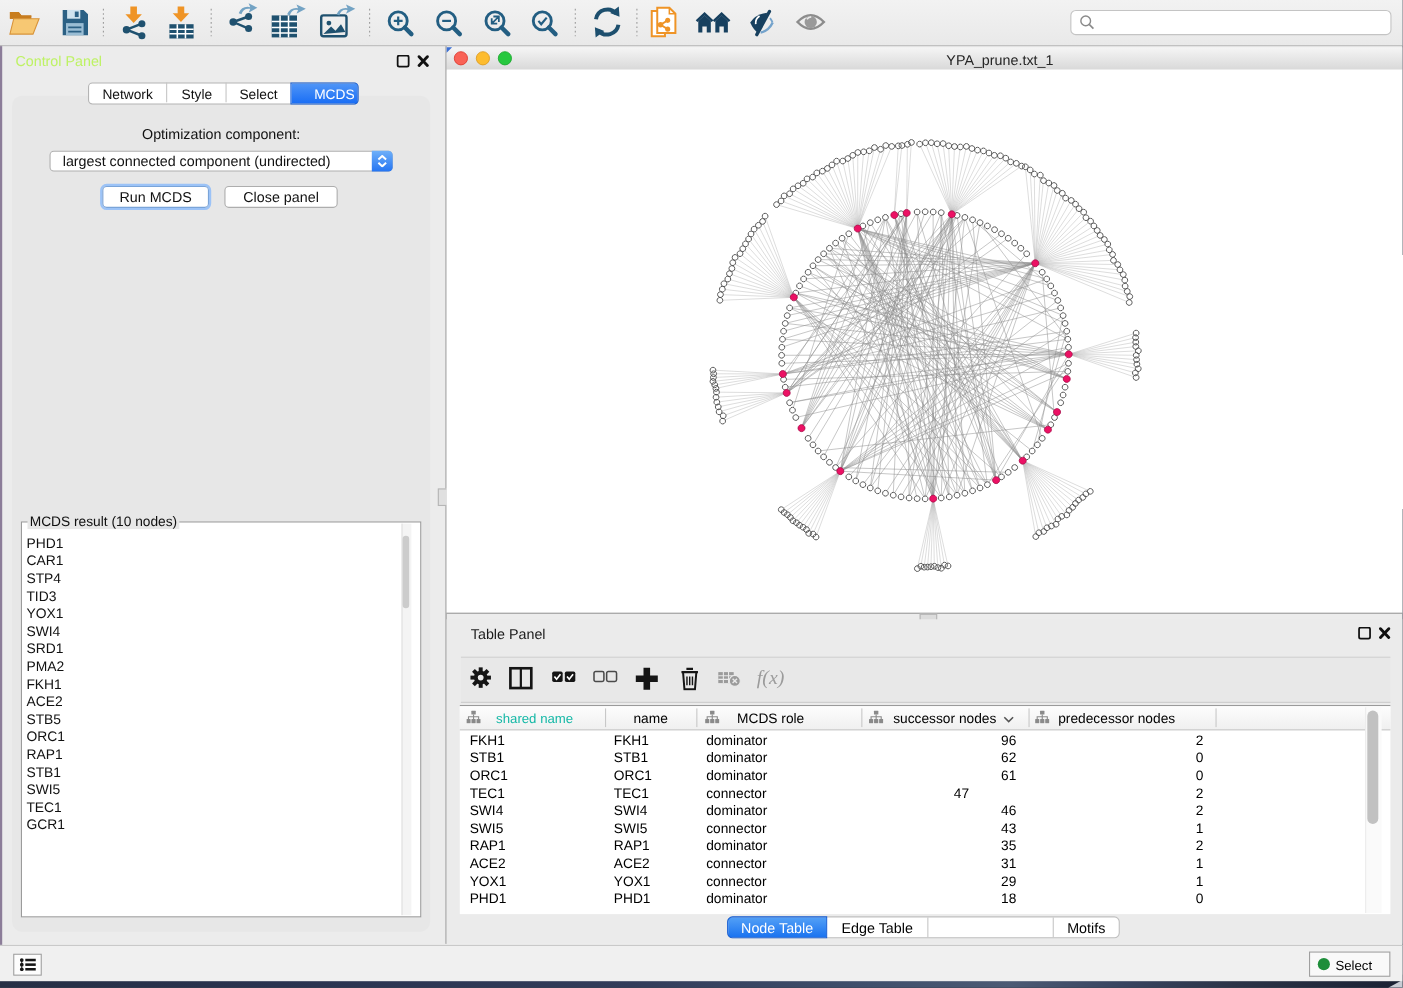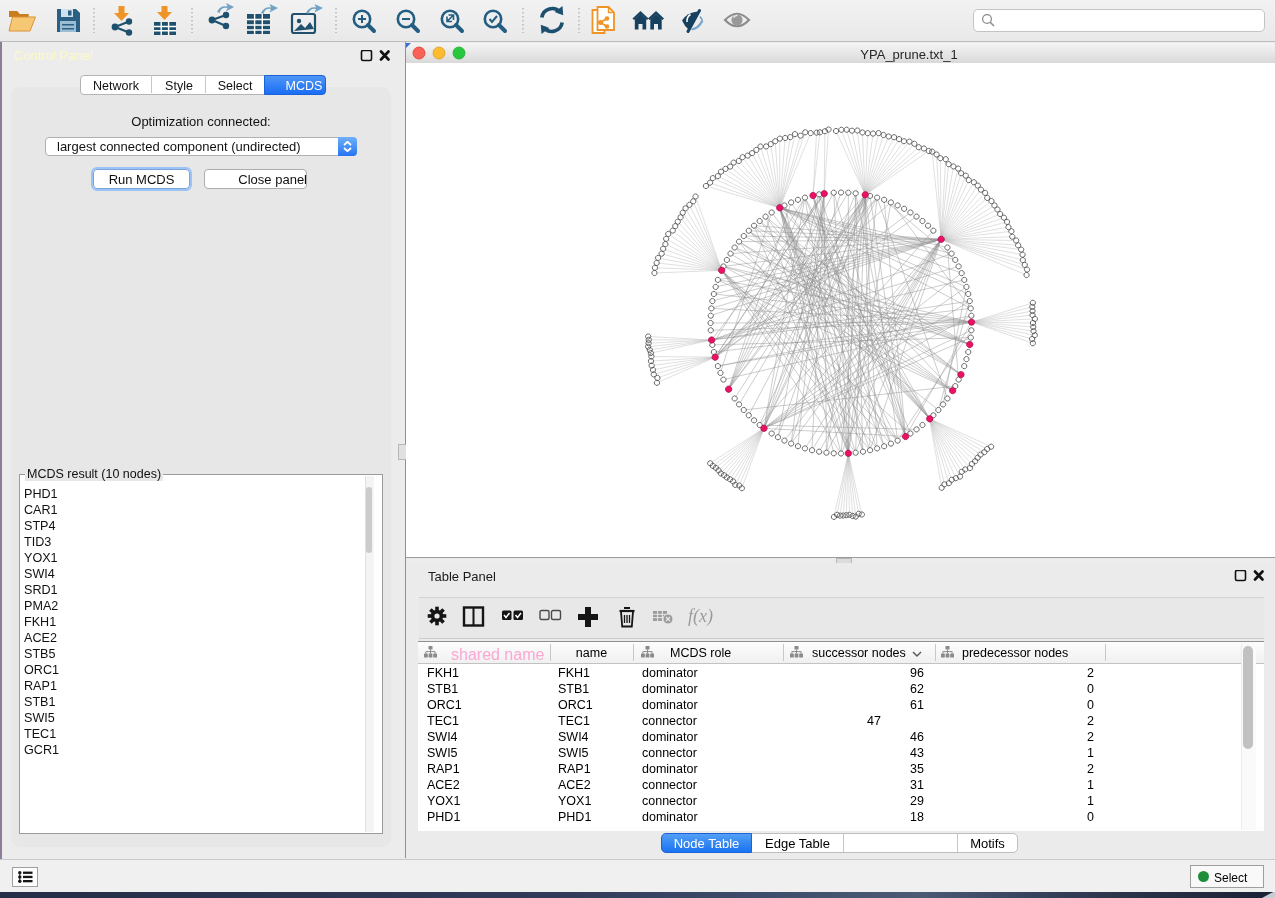--- a/index.html
+++ b/index.html
@@ -154,51 +154,51 @@
 <path d="M9.5 8.5 Q11 6.5 13.5 6.3" stroke="#e8e8e8" stroke-width="1.6" fill="none"></path>
 </g>
 </svg>
 
 <div class="abs" style="left:973px;top:9px;width:290px;height:21px;background:#fff;border:1px solid #c4c4c4;border-radius:5px"></div>
 <svg class="abs" style="left:981px;top:13px" width="15" height="15" viewBox="0 0 15 15">
     <circle cx="6" cy="6" r="4.4" fill="none" stroke="#8a8a8a" stroke-width="1.3"></circle>
     <path d="M9.2 9.2 L13 13" stroke="#8a8a8a" stroke-width="1.5"></path>
   </svg>
 
-<div class="txt" style="left:14px;top:48px;font-size:13px;color:#fef9c3">Control Panel</div>
+<div class="txt" style="left:14px;top:48px;font-size:13px;color:#bef264">Control Panel</div>
 <svg class="abs" style="left:360px;top:50px" width="32" height="12" viewBox="0 0 32 12">
 <rect x="1.5" y="0.5" width="10" height="10" rx="1.5" fill="none" stroke="#111" stroke-width="1.6"></rect>
 <path d="M21 1.5 L28.5 9.5 M28.5 1.5 L21 9.5" stroke="#111" stroke-width="2.6" stroke-linecap="round"></path>
 </svg>
 
 <div class="abs" style="left:11px;top:87px;width:380px;height:760px;background:#e7e7e7;border-radius:9px"></div>
 
 <div class="abs" style="left:80px;top:75px;width:244px;height:18px;background:#fff;border:1px solid #b4b4b4;border-radius:4px"></div>
 <div class="abs" style="left:151px;top:75px;width:1px;height:18px;background:#c6c6c6"></div>
 <div class="abs" style="left:205px;top:75px;width:1px;height:18px;background:#c6c6c6"></div>
 <div class="abs" style="left:264px;top:75px;width:60px;height:18px;background:linear-gradient(#4f95f7,#1a6ef5);border:1px solid #1a62d8;border-radius:0 4px 4px 0;margin:0"></div>
 <div class="txt" style="left:80px;top:79px;width:72px;text-align:center;font-size:12.5px;color:#111">Network</div>
 <div class="txt" style="left:152px;top:79px;width:54px;text-align:center;font-size:12.5px;color:#111">Style</div>
 <div class="txt" style="left:206px;top:79px;width:58px;text-align:center;font-size:12.5px;color:#111">Select</div>
 <div class="txt" style="left:264px;top:79px;width:80px;text-align:center;font-size:12.5px;color:#fff">MCDS</div>
 
-<div class="txt" style="left:11px;top:114px;width:380px;text-align:center;font-size:13px;color:#111">Optimization connected:</div>
+<div class="txt" style="left:11px;top:114px;width:380px;text-align:center;font-size:13px;color:#111">Optimization component:</div>
 <div class="abs" style="left:45px;top:137px;width:312px;height:19px;background:#fff;border:1px solid #b0b0b0;border-radius:4px;box-sizing:border-box"></div>
 <div class="txt" style="left:57px;top:139px;font-size:13px;color:#111">largest connected component (undirected)</div>
 <div class="abs" style="left:338px;top:137px;width:19px;height:19px;background:linear-gradient(#6fb0f9,#2575f2);border-radius:0 4px 4px 0"></div>
 <svg class="abs" style="left:342px;top:141px" width="11" height="11" viewBox="0 0 11 11" fill="none" stroke="#fff" stroke-width="1.8">
     <path d="M2 4 L5.5 0.8 L9 4"></path>
     <path d="M2 7 L5.5 10.2 L9 7"></path>
   </svg>
 
 <div class="abs" style="left:91px;top:167px;width:101px;height:24px;border:2px solid #9cc3f7;border-radius:6px;box-sizing:border-box"></div>
 <div class="abs" style="left:93px;top:169px;width:97px;height:20px;background:#fff;border:1px solid #7aa4d8;border-radius:4px;box-sizing:border-box"></div>
 <div class="txt" style="left:93px;top:172px;width:97px;text-align:center;font-size:13px;color:#111">Run MCDS</div>
 <div class="abs" style="left:204px;top:169px;width:103px;height:20px;background:#fff;border:1px solid #adadad;border-radius:4px;box-sizing:border-box"></div>
-<div class="txt" style="left:204px;top:172px;width:103px;text-align:right;font-size:13px;color:#111">Close panel</div>
+<div class="txt" style="left:204px;top:172px;width:103px;text-align:center;font-size:13px;color:#111">Close panel</div>
 
 <div class="abs" style="left:19px;top:474px;width:364px;height:360px;border:1px solid #9b9b9b;background:#fff;box-sizing:border-box"></div>
 <div class="txt" style="left:25px;top:467px;font-size:12.5px;color:#111;background:#e7e7e7;padding:0 2px">MCDS result (10 nodes)</div>
 <div class="txt" style="left:24px;top:486px;font-size:12.6px;color:#111;line-height:16px">PHD1<br>CAR1<br>STP4<br>TID3<br>YOX1<br>SWI4<br>SRD1<br>PMA2<br>FKH1<br>ACE2<br>STB5<br>ORC1<br>RAP1<br>STB1<br>SWI5<br>TEC1<br>GCR1</div>
 
 <div class="abs" style="left:365px;top:476px;width:8px;height:356px;background:#f4f4f4;border-left:1px solid #e0e0e0"></div>
 <div class="abs" style="left:366px;top:487px;width:6px;height:66px;background:#cccccc;border-radius:3px"></div>
 
 <div class="abs" style="left:405px;top:42px;width:1px;height:816px;background:#8f8f8f"></div>
 <div class="abs" style="left:398px;top:444px;width:7px;height:14px;background:#e0e0e0;border:1px solid #b6b6b6"></div>
@@ -319,21 +319,21 @@
     <rect x="9.2" y="7.6" width="3.8" height="4" rx="0.5"></rect>
     <path d="M6.5 3.6 v2 M1.9 7.6 v-2 h9.2 v2 M6.5 5.6 v2" stroke="#8a8a8a" stroke-width="1" fill="none"></path>
   </svg>
 <svg class="abs" style="left:941px;top:646px" width="13" height="12" viewBox="0 0 13 12" fill="#8a8a8a">
     <rect x="4.5" y="0" width="4" height="3.6" rx="0.5"></rect>
     <rect x="0" y="7.6" width="3.8" height="4" rx="0.5"></rect>
     <rect x="4.6" y="7.6" width="3.8" height="4" rx="0.5"></rect>
     <rect x="9.2" y="7.6" width="3.8" height="4" rx="0.5"></rect>
     <path d="M6.5 3.6 v2 M1.9 7.6 v-2 h9.2 v2 M6.5 5.6 v2" stroke="#8a8a8a" stroke-width="1" fill="none"></path>
   </svg>
-<div class="txt" style="left:451px;top:646px;font-size:16px;color:#f9a8d4">shared name</div>
+<div class="txt" style="left:451px;top:646px;font-size:12px;color:#14b8a6">shared name</div>
 <div class="txt" style="left:550px;top:646px;width:83px;text-align:center;font-size:12.5px;color:#000">name</div>
 <div class="txt" style="left:670px;top:646px;font-size:12.5px;color:#000">MCDS role</div>
 <div class="txt" style="left:812px;top:646px;font-size:12.5px;color:#000">successor nodes</div>
 <svg class="abs" style="left:912px;top:651px" width="10" height="7" viewBox="0 0 10 7">
     <path d="M1 1 l4 4 4-4" stroke="#555" stroke-width="1.4" fill="none"></path>
   </svg>
 <div class="txt" style="left:962px;top:646px;font-size:12.5px;color:#000">predecessor nodes</div>
 <div class="txt" style="left:427px;top:666px;font-size:12.5px;color:#000">FKH1</div>
 <div class="txt" style="left:558px;top:666px;font-size:12.5px;color:#000">FKH1</div>
 <div class="txt" style="left:642px;top:666px;font-size:12.5px;color:#000">dominator</div>

